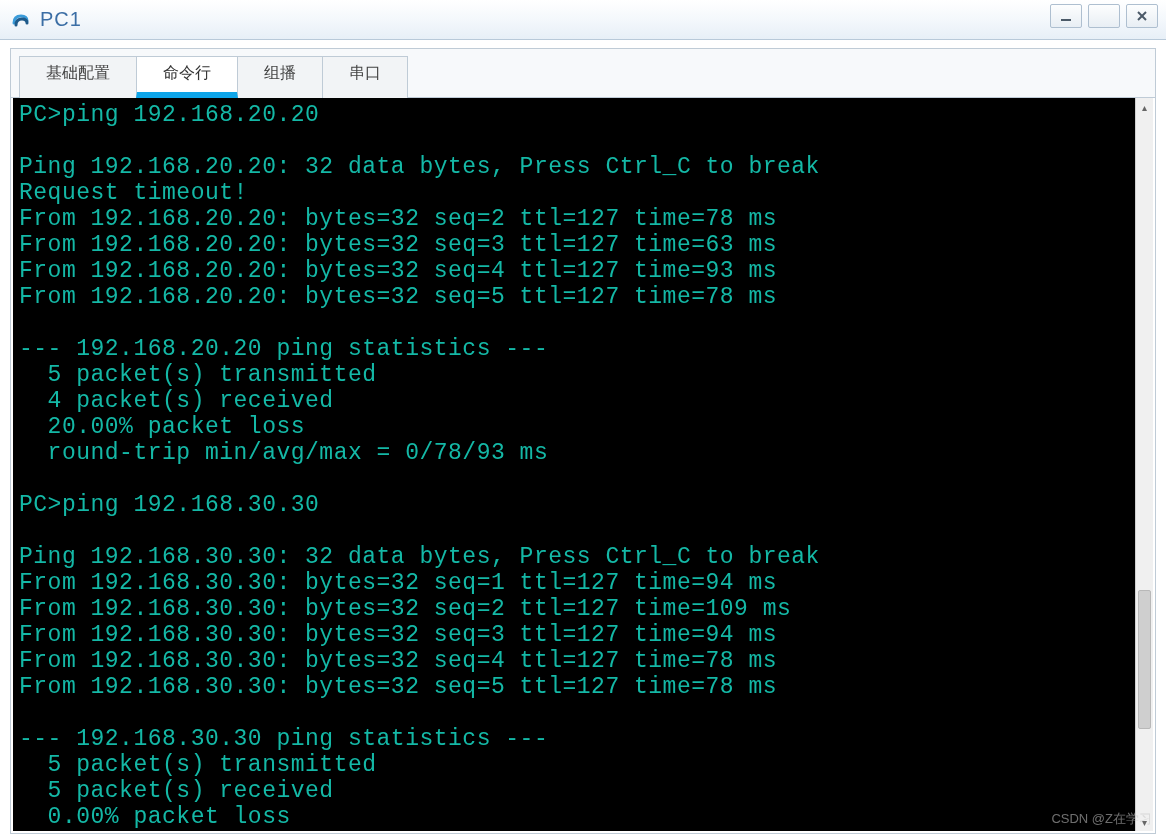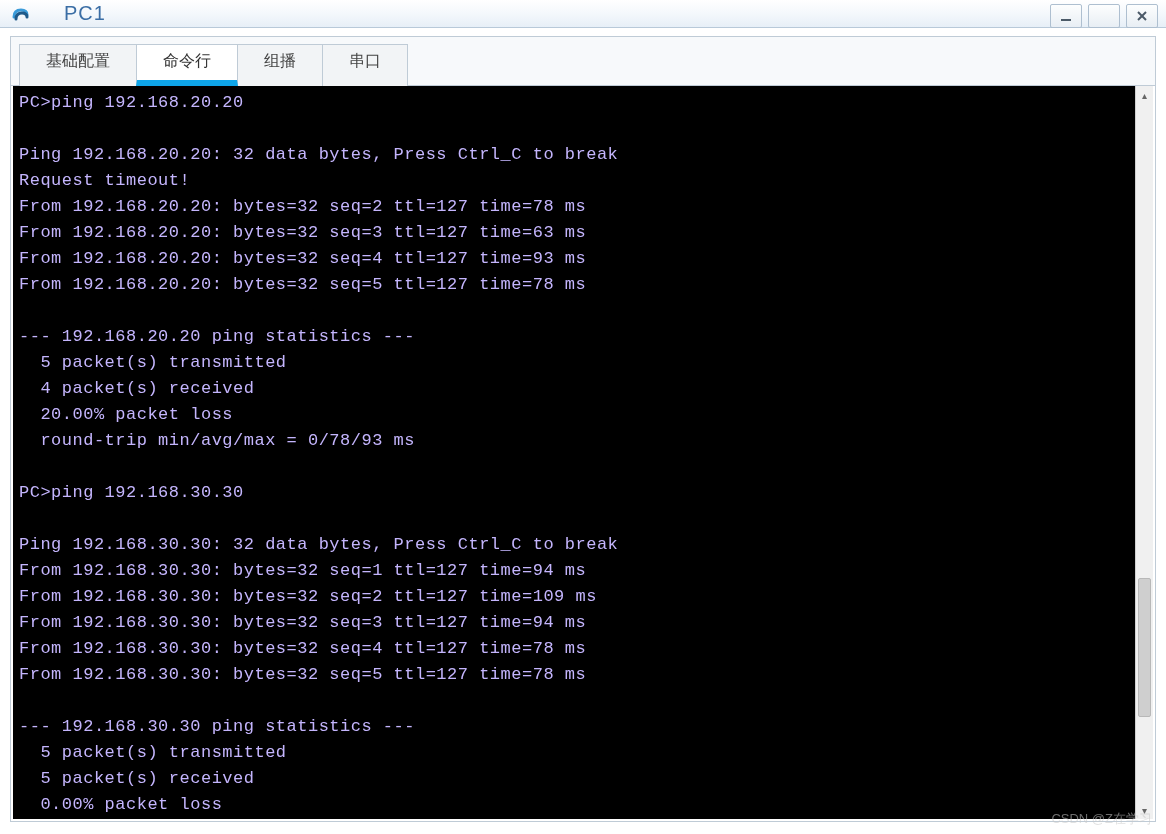--- a/index.html
+++ b/index.html
@@ -8,28 +8,27 @@
     font-family: "Microsoft YaHei", "SimSun", Arial, sans-serif;
     background: #fff;
     width: 1166px;
     height: 834px;
     overflow: hidden;
     position: relative;
   }
 
   
   .titlebar {
-    height: 28px;
+    height: 40px;
     background: linear-gradient(to bottom, #ffffff 0%, #f4f8fc 50%, #e7eff7 100%);
     border-bottom: 1px solid #b8c9d9;
     display: flex;
     align-items: center;
     padding-left: 10px;
     position: relative;
-    gap: 24px;
   }
   .titlebar .logo {
     width: 22px; height: 22px;
     margin-right: 8px;
     display: inline-flex;
     align-items: center; justify-content: center;
   }
   .titlebar .title-text {
     font-size: 20px;
     color: #3b6ea5;
@@ -102,23 +101,23 @@
   .terminal-wrap {
     flex: 1;
     display: flex;
     min-height: 0;
     border-top: none;
     margin: 0 2px 2px 2px;
   }
   .terminal {
     flex: 1;
     background: #000;
-    color: #c4b5fd;
+    color: #14b8a6;
     font-family: "Courier New", "Consolas", monospace;
-    font-size: 17px;
+    font-size: 23px;
     line-height: 26px;
     padding: 4px 6px;
     white-space: pre;
     overflow: hidden;
     letter-spacing: 0.5px;
   }
   .scrollbar {
     width: 18px;
     background: #f0f0f0;
     border-left: 1px solid #d0d0d0;

